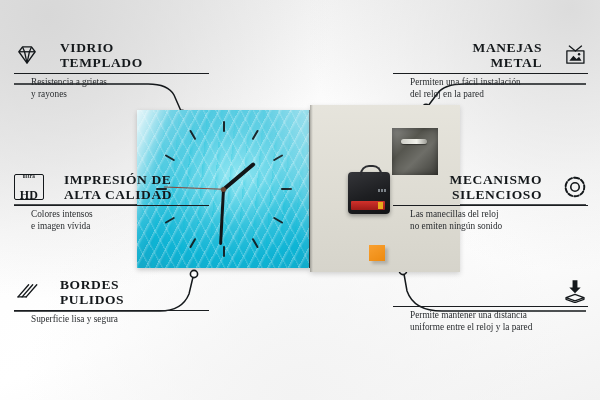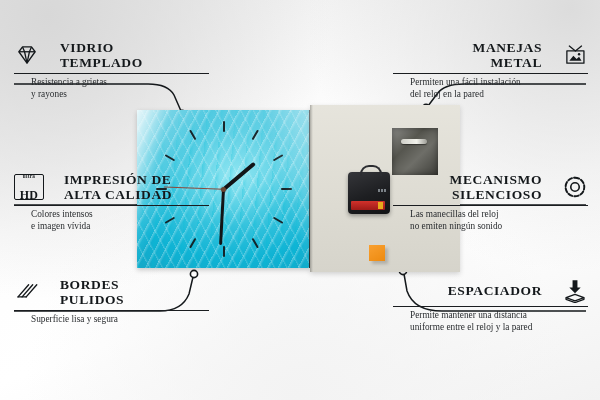--- a/index.html
+++ b/index.html
@@ -275,21 +275,20 @@
       </span>
     </div>
     <div class="rule"></div>
     <div class="sub">Las manecillas del reloj</div>
     <div class="sub">no emiten ningún sonido</div>
   </div>
 
   <div class="callout right" id="c-espaciador">
     <div class="head">
       <div>
-        <div class="title">ESPACIADOR</div>
       </div>
       <span class="ico">
         <svg viewBox="0 0 32 32">
           <path d="M13 4 L19 4 L19 13 L23 13 L16 20 L9 13 L13 13 Z" fill="#14181b"></path>
           <path d="M16 21.5 L27 25.5 L16 29.5 L5 25.5 Z" fill="none" stroke="#14181b" stroke-width="1.6" stroke-linejoin="round"></path>
           <path d="M5 25.5 L5 27.5 L16 31.5 L27 27.5 L27 25.5" fill="none" stroke="#14181b" stroke-width="1.6" stroke-linejoin="round"></path>
         </svg>
       </span>
     </div>
     <div class="rule"></div>

